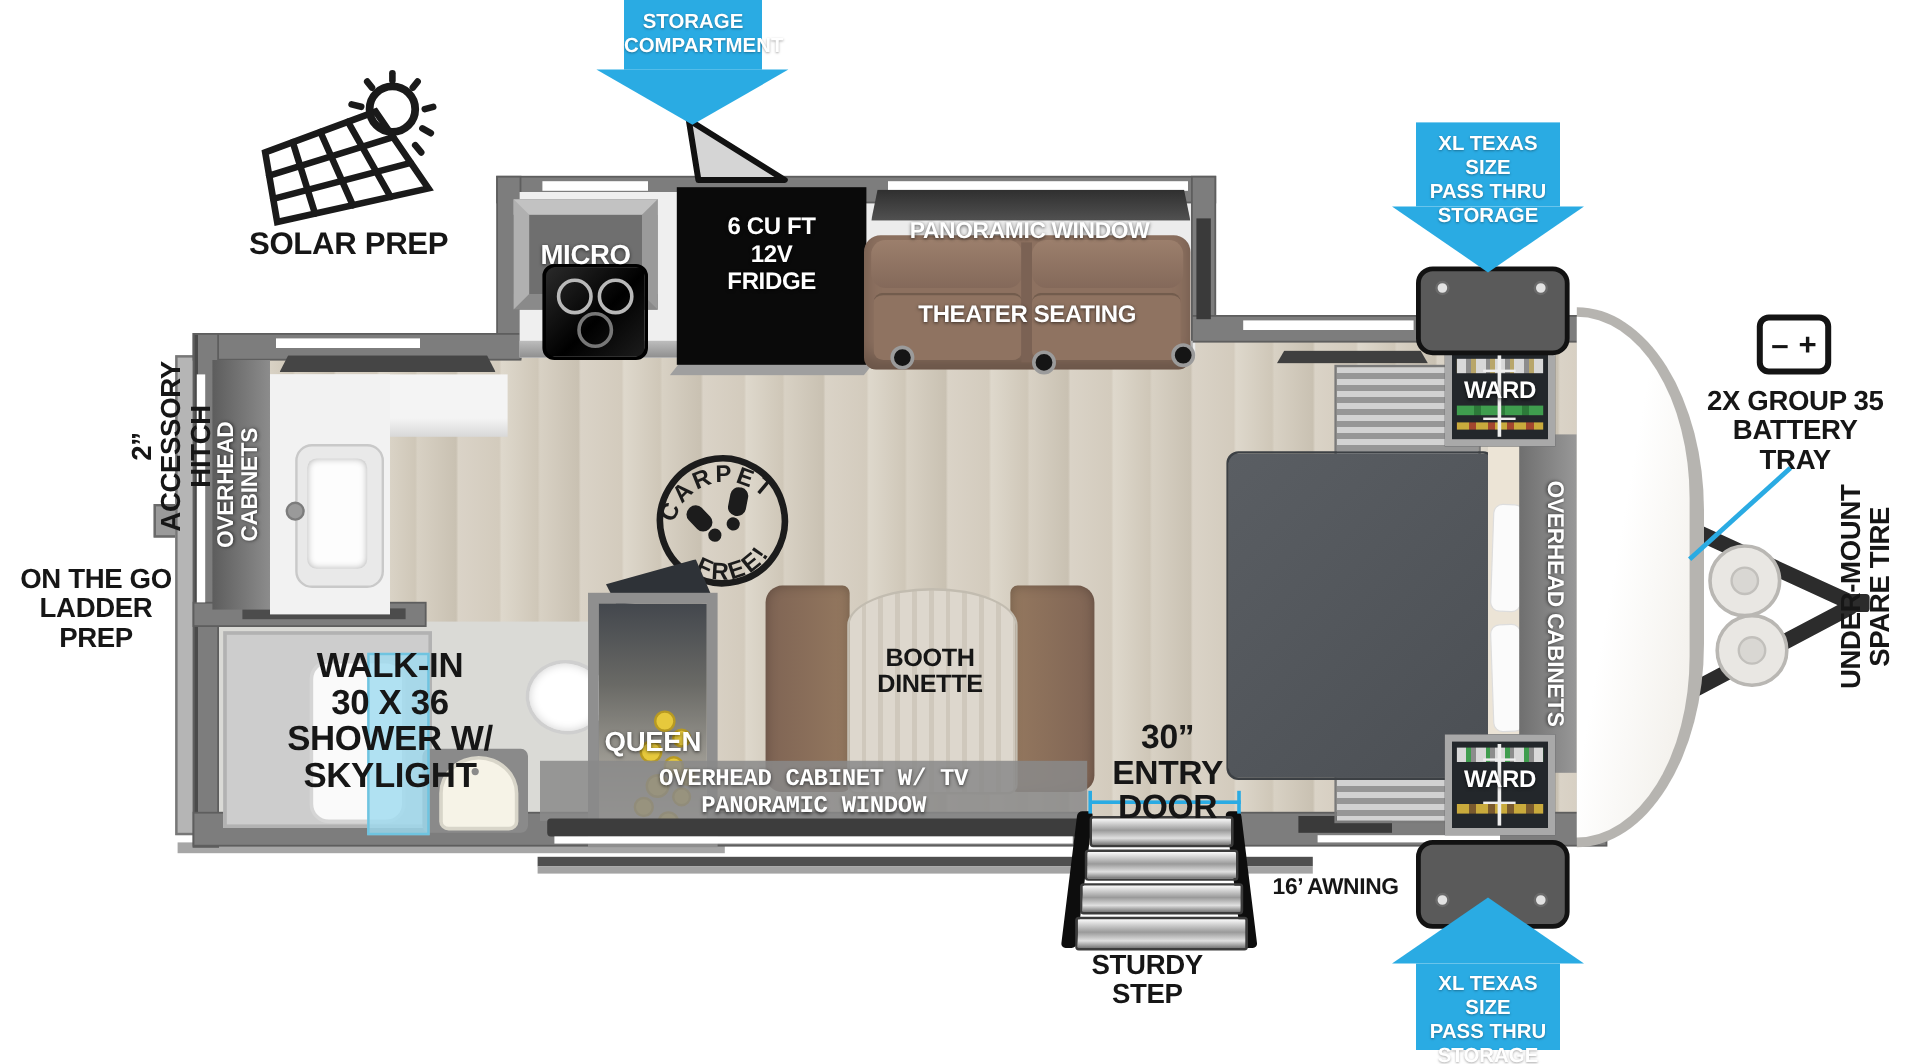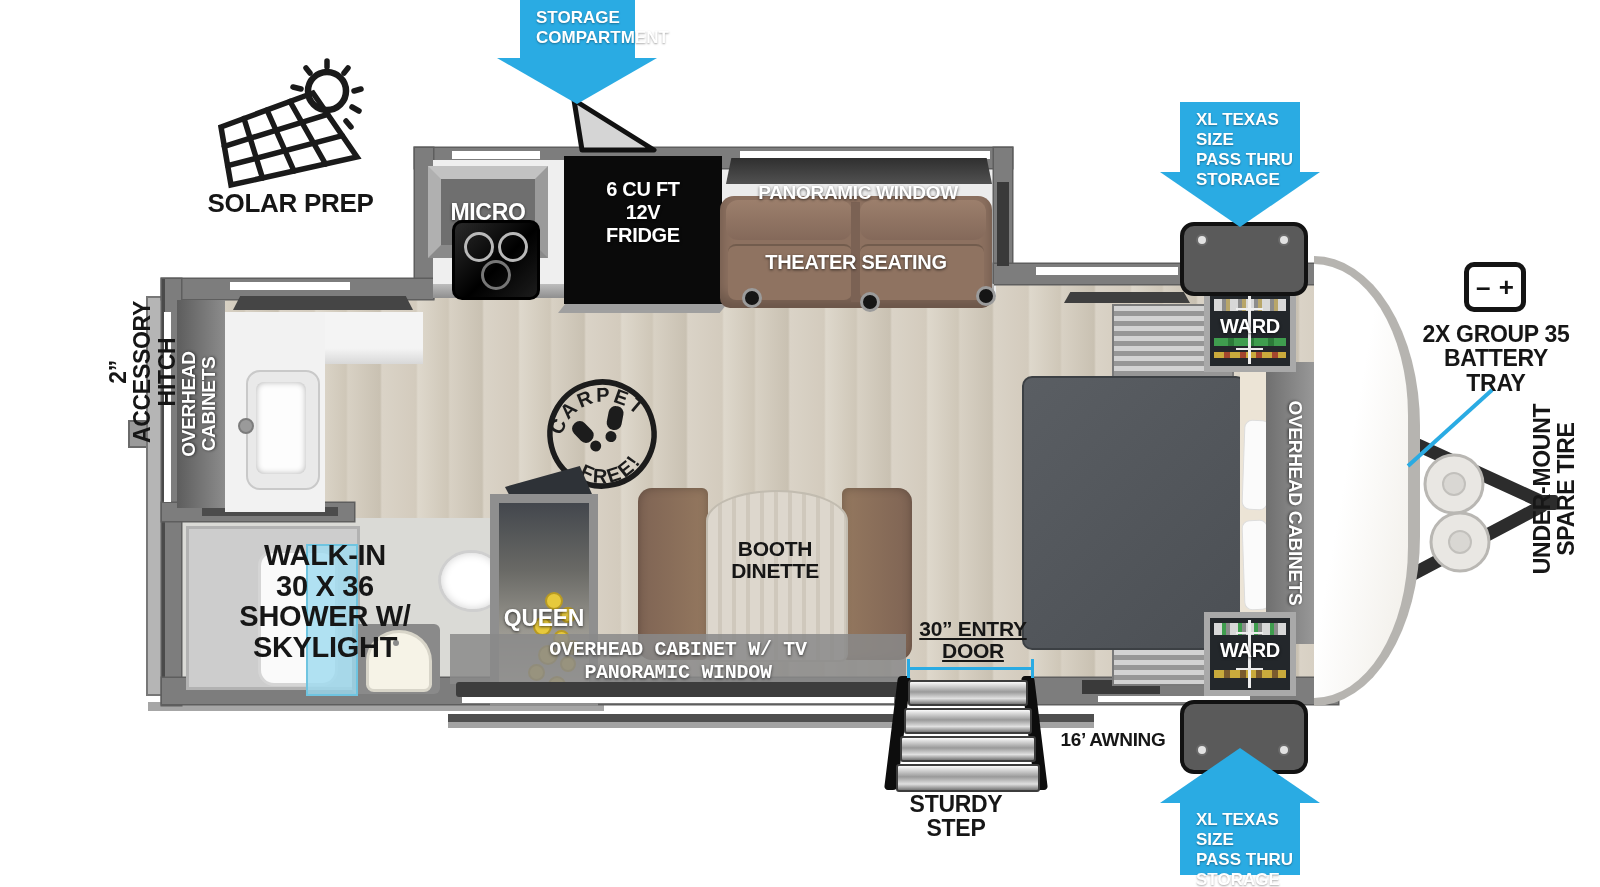--- a/index.html
+++ b/index.html
@@ -11,21 +11,21 @@
   .floor-wood{position:absolute;background:repeating-linear-gradient(90deg,
       #dad3c7 0px,#d3cbbd 34px,#ded8cc 36px,#cfc7b8 66px,#d8d1c4 68px,#c9c1b2 100px,#dad3c7 102px);}
   .lbl{position:absolute;font-weight:700;white-space:pre-line;text-align:center;
        line-height:1.06;letter-spacing:-0.3px;color:#161616;z-index:40;}
   .lw{color:#fff;text-shadow:0 1px 3px rgba(0,0,0,.65);}
   .vl{transform:rotate(-90deg);}
   .vr{transform:rotate(90deg);}
   .arrow{position:absolute;z-index:50;}
   .arrow .stem{position:absolute;background:#2aabe3;}
   .arrow .txt{position:absolute;color:#fff;font-weight:700;white-space:pre-line;
-              font-size:17px;line-height:1.18;text-shadow:0 1px 2px rgba(0,0,0,.35);margin-left:16px;}
+              text-align:center;font-size:17px;line-height:1.18;text-shadow:0 1px 2px rgba(0,0,0,.35);}
   .tri{position:absolute;width:0;height:0;}
   .can{position:absolute;border-radius:50%;background:#e7c93c;border:2px solid #b89a22;z-index:12;}
   .screw{position:absolute;width:8px;height:8px;border-radius:50%;background:#e2e2e2;border:2px solid #6a6a6a;}
   .step{position:absolute;background:linear-gradient(180deg,#fafafa 0%,#9a9a9a 45%,#e0e0e0 75%,#777 100%);
         border:2px solid #3c3c3c;border-radius:3px;}
   .rail{position:absolute;background:#0d0d0d;border-radius:4px;}
 </style>
 </head>
 <body>
 
@@ -221,21 +221,21 @@
   </div>
 
   <div class="abs" style="left:448px;top:714px;width:646px;height:8px;background:#4f4f4f;z-index:18;"></div>
   <div class="abs" style="left:448px;top:722px;width:646px;height:6px;background:#a3a3a3;z-index:18;"></div>
 
   <div class="abs" style="z-index:45;">
     <div class="abs" style="left:908px;top:667px;width:126px;height:3px;background:#2aabe3;"></div>
     <div class="abs" style="left:907px;top:659px;width:3px;height:19px;background:#2aabe3;"></div>
     <div class="abs" style="left:1031px;top:659px;width:3px;height:19px;background:#2aabe3;"></div>
   </div>
-  <div class="lbl" style="left:910px;top:618px;width:126px;font-size:21px;z-index:46;text-decoration:underline;">30” ENTRY
+  <div class="lbl" style="left:910px;top:599px;width:126px;font-size:28px;z-index:46;">30” ENTRY
 DOOR</div>
 
   <div class="abs" style="left:891px;top:674px;width:150px;height:122px;z-index:30;">
     <div class="rail" style="left:0;top:2px;width:13px;height:114px;transform:skewX(-7deg);"></div>
     <div class="rail" style="left:137px;top:2px;width:13px;height:114px;transform:skewX(7deg);"></div>
     <div class="step" style="left:17px;top:6px;width:116px;height:22px;"></div>
     <div class="step" style="left:13px;top:34px;width:124px;height:22px;"></div>
     <div class="step" style="left:9px;top:62px;width:132px;height:22px;"></div>
     <div class="step" style="left:5px;top:90px;width:140px;height:24px;"></div>
   </div>
@@ -295,14 +295,16 @@
 TRAY</div>
   <svg class="abs" style="left:1402px;top:386px;z-index:45;" width="96" height="86" viewBox="0 0 96 86">
     <line x1="90" y1="4" x2="6" y2="80" stroke="#2aabe3" stroke-width="4"></line>
   </svg>
 
   <div class="lbl vl" style="left:1466px;top:463px;width:180px;height:52px;font-size:23px;">UNDER-MOUNT
 SPARE TIRE</div>
 
   <div class="lbl vl" style="left:46px;top:347px;width:170px;height:50px;font-size:23px;">2” ACCESSORY
 HITCH</div>
+  <div class="lbl" style="left:0;top:470px;width:160px;font-size:23px;">ON THE GO
+LADDER PREP</div>
 
 </div>
 
 </body></html>

